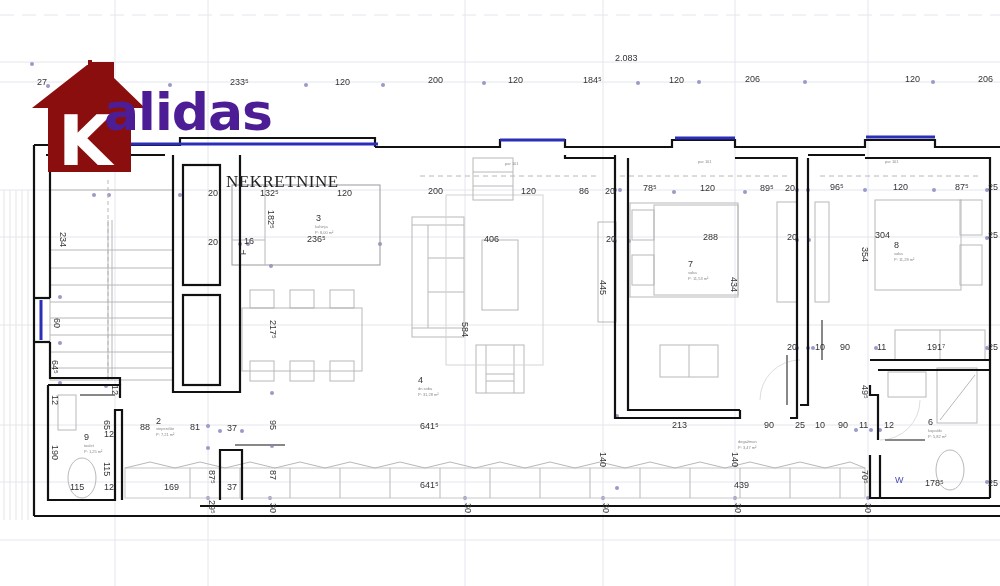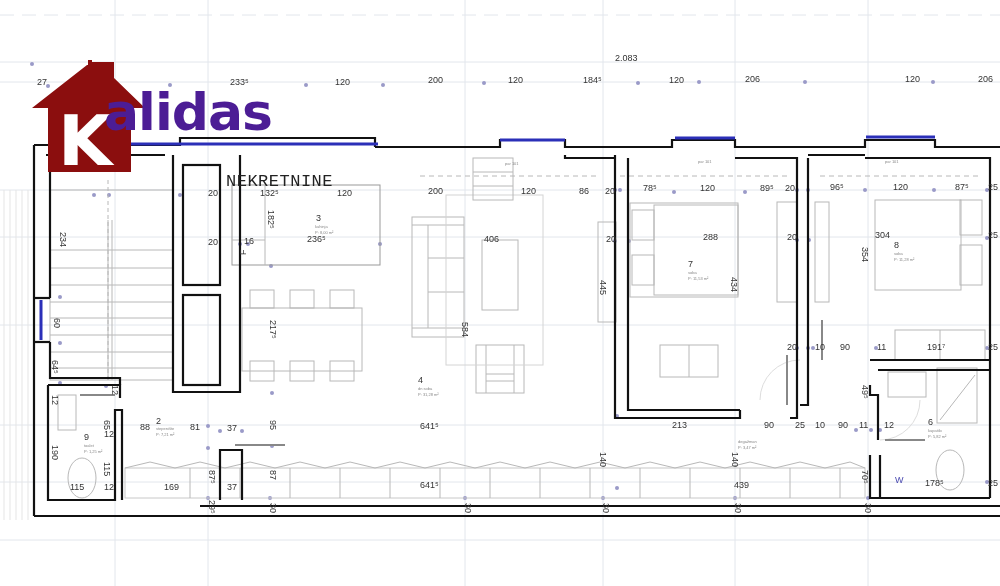--- a/index.html
+++ b/index.html
@@ -3,21 +3,21 @@
 <meta charset="utf-8">
 <style>
   html, body { margin:0; padding:0; background:#ffffff; }
   body { width:1000px; height:586px; overflow:hidden; position:relative; font-family:"Liberation Sans", sans-serif; }
   #plan { position:absolute; left:0; top:0; width:1000px; height:586px; }
   .dim { font-family:"Liberation Sans", sans-serif; font-size:9px; fill:#333; }
   .dim-sm { font-family:"Liberation Sans", sans-serif; font-size:4px; fill:#888; }
   .room-num { font-family:"Liberation Sans", sans-serif; font-size:9px; fill:#333; }
   .logo { position:absolute; left:32px; top:60px; width:340px; height:135px; }
   .logo-word { position:absolute; left:104px; top:86px; font-family:"DejaVu Sans", sans-serif; font-weight:bold; font-size:52px; color:#4c1d95; letter-spacing:-1px; line-height:1; }
-  .logo-sub { position:absolute; left:226px; top:173px; font-family:Liberation Mono, monospace; font-size:17px; color:#222; letter-spacing:0.5px; line-height:1; }
+  .logo-sub { position:absolute; left:226px; top:173px; font-family:Liberation Serif, serif; font-size:17px; color:#222; letter-spacing:0.5px; line-height:1; }
 </style>
 </head>
 <body>
 
 <svg id="plan" viewBox="0 0 1000 586" xmlns="http://www.w3.org/2000/svg">
 
   <g stroke="#e2e6ec" stroke-width="1" fill="none">
     <line x1="0" y1="15" x2="1000" y2="15" stroke-dasharray="14 8"></line>
     <line x1="0" y1="62" x2="1000" y2="62"></line>
     <line x1="0" y1="82" x2="1000" y2="82"></line>

